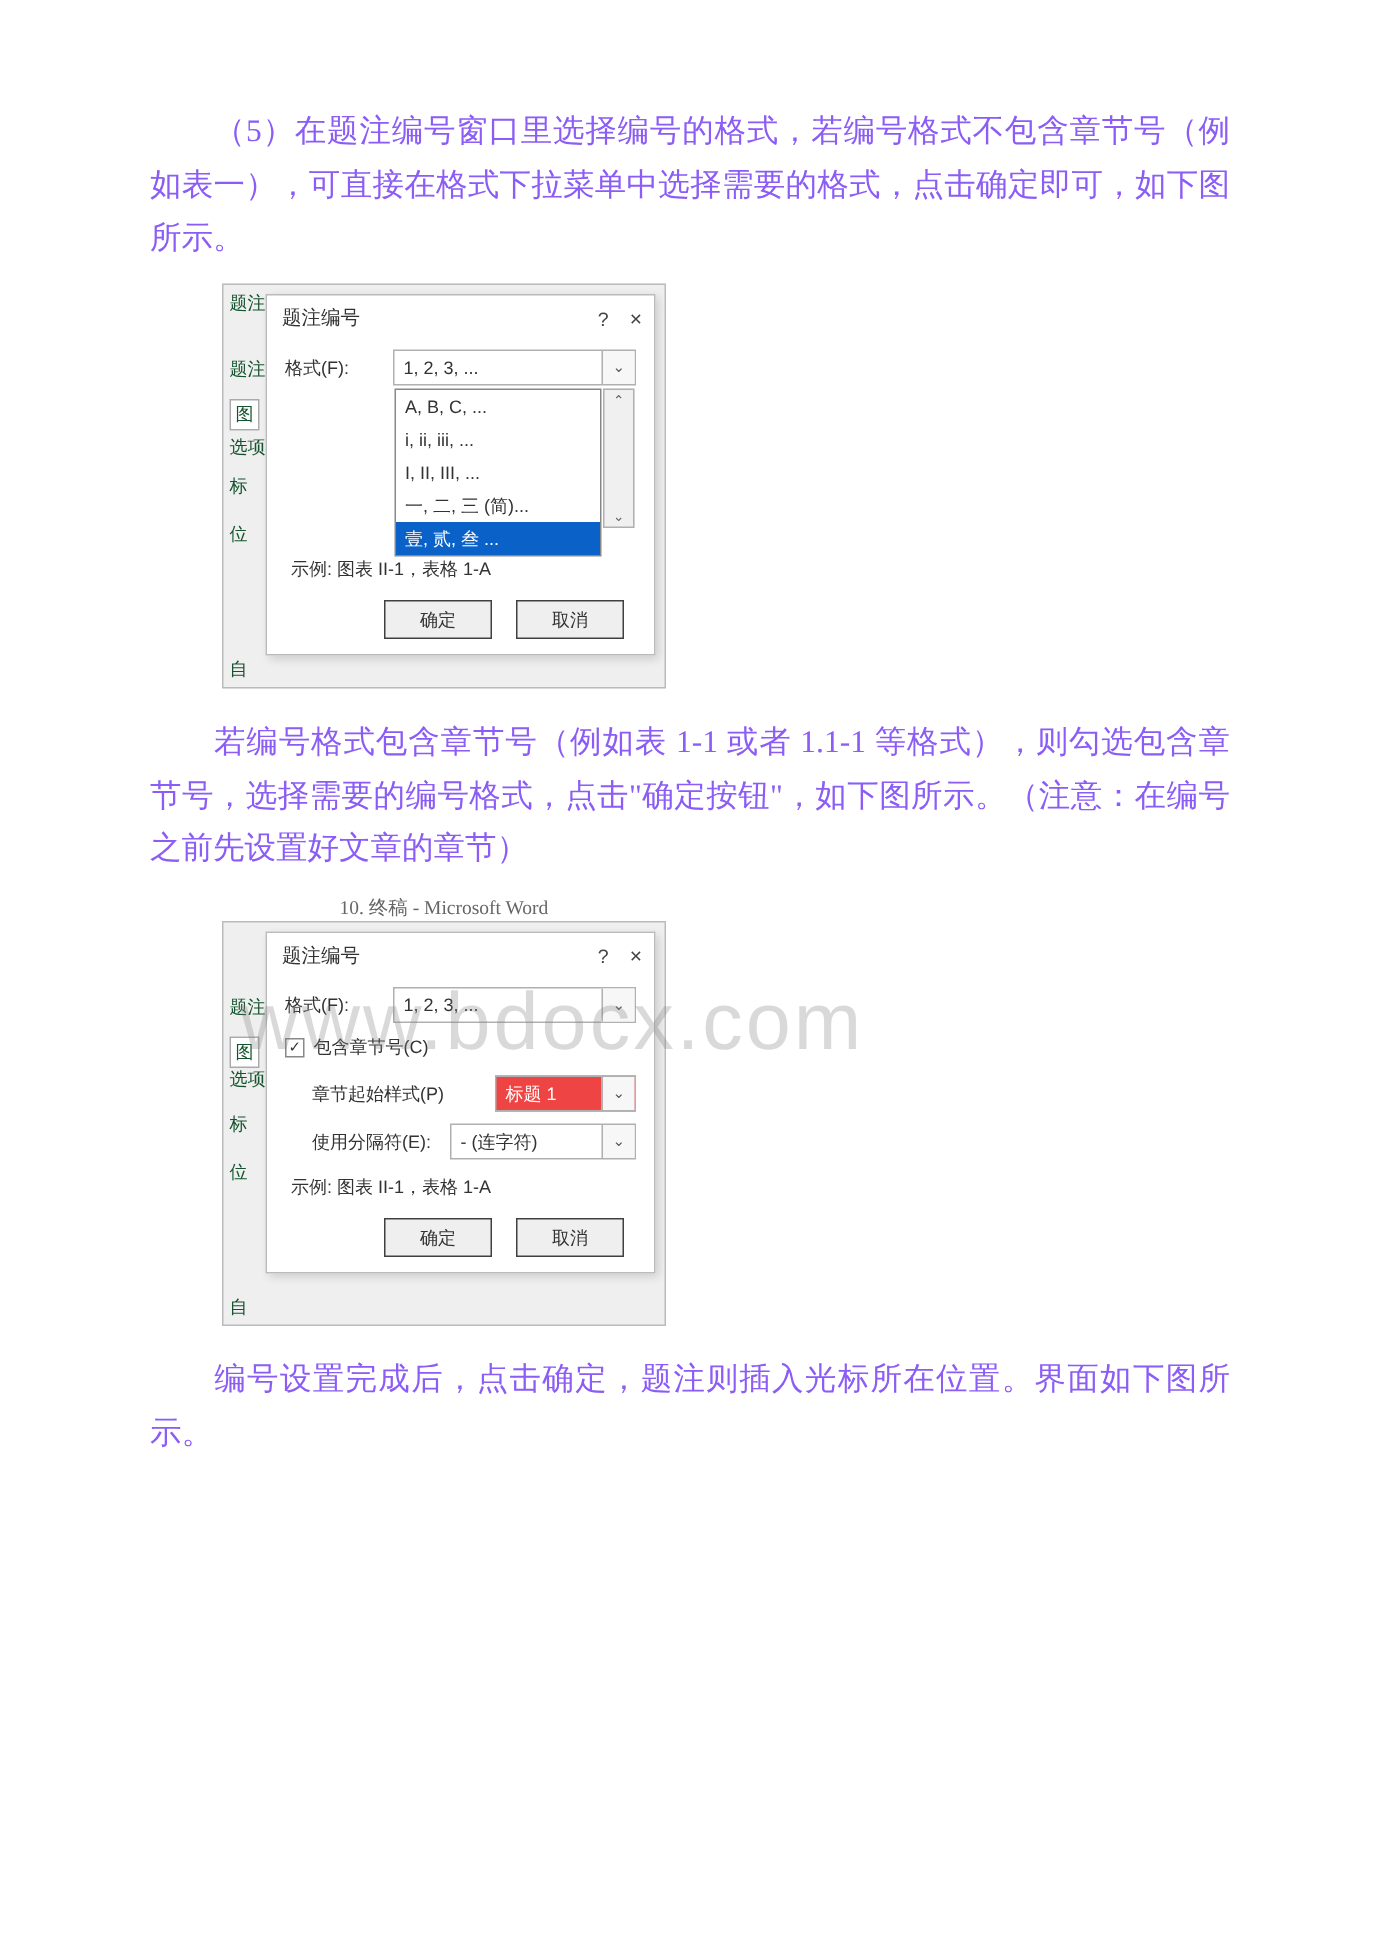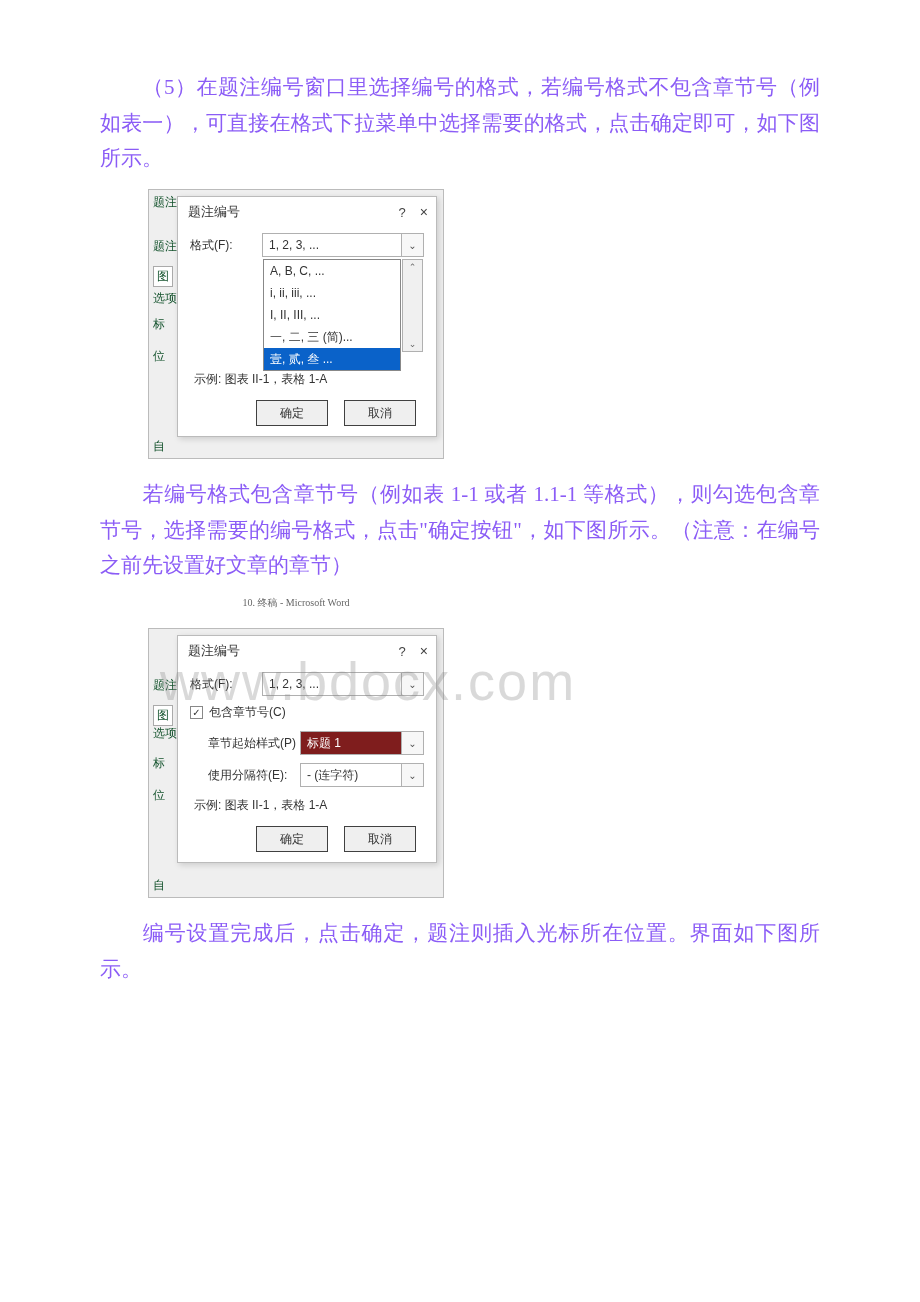--- a/index.html
+++ b/index.html
@@ -18,24 +18,24 @@
       text-align: justify;
       margin-bottom: 12px;
     }
     .para .indent { display: inline-block; width: 2em; }
     .dialog-wrap {
       margin: 4px 0 18px 48px;
       width: 296px;
       position: relative;
     }
     .bg-title {
-      font-size: 10px;
+      font-size: 13px;
       color: #666;
       text-align: center;
-      margin-bottom: 18px;
+      margin-bottom: 0;
     }
     .outer {
       background: #efefef;
       border: 1px solid #bbb;
       position: relative;
       font-family: "Microsoft YaHei", sans-serif;
       font-size: 12px;
       color: #333;
       overflow: hidden;
       padding: 4px 4px 8px 4px;
@@ -76,21 +76,21 @@
     .combo .arrow {
       position: absolute;
       right: 0; top: 0; bottom: 0;
       width: 22px;
       border-left: 1px solid #b0b0b0;
       display: flex; align-items: center; justify-content: center;
       background: #f7f7f7;
       font-size: 10px;
       color: #555;
     }
-    .combo.blue-sel { background: #7f1d1d; color: #fff; }
+    .combo.blue-sel { background: #ef4444; color: #fff; margin-left: 30px; }
     .combo.blue-sel .arrow { background: #f7f7f7; color: #555; }
     .checkbox-row { display: flex; align-items: center; gap: 6px; margin: 6px 0 10px 0; font-size: 12px; }
     .chk {
       width: 13px; height: 13px;
       border: 1px solid #888;
       display: inline-flex; align-items: center; justify-content: center;
       font-size: 10px; line-height: 1;
       background: #fff;
     }
     .sub-row { padding-left: 18px; }

